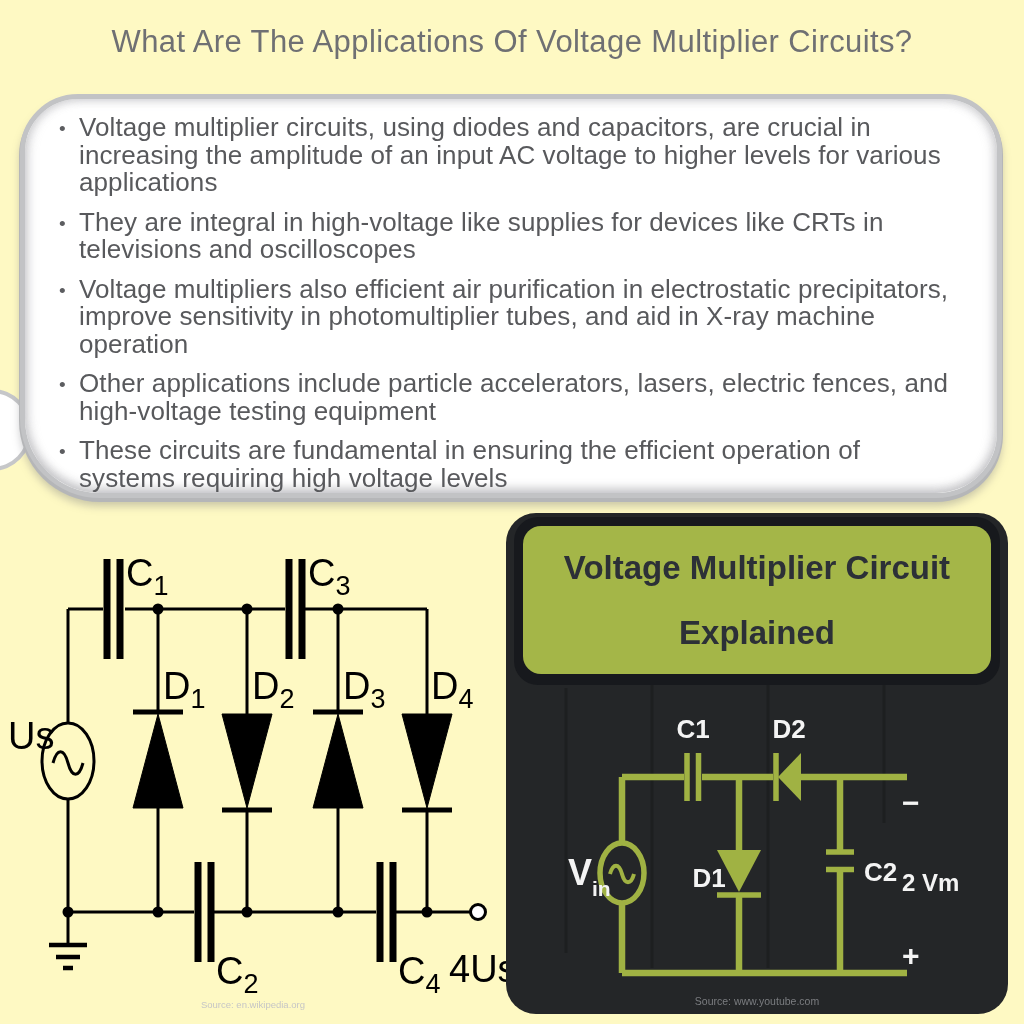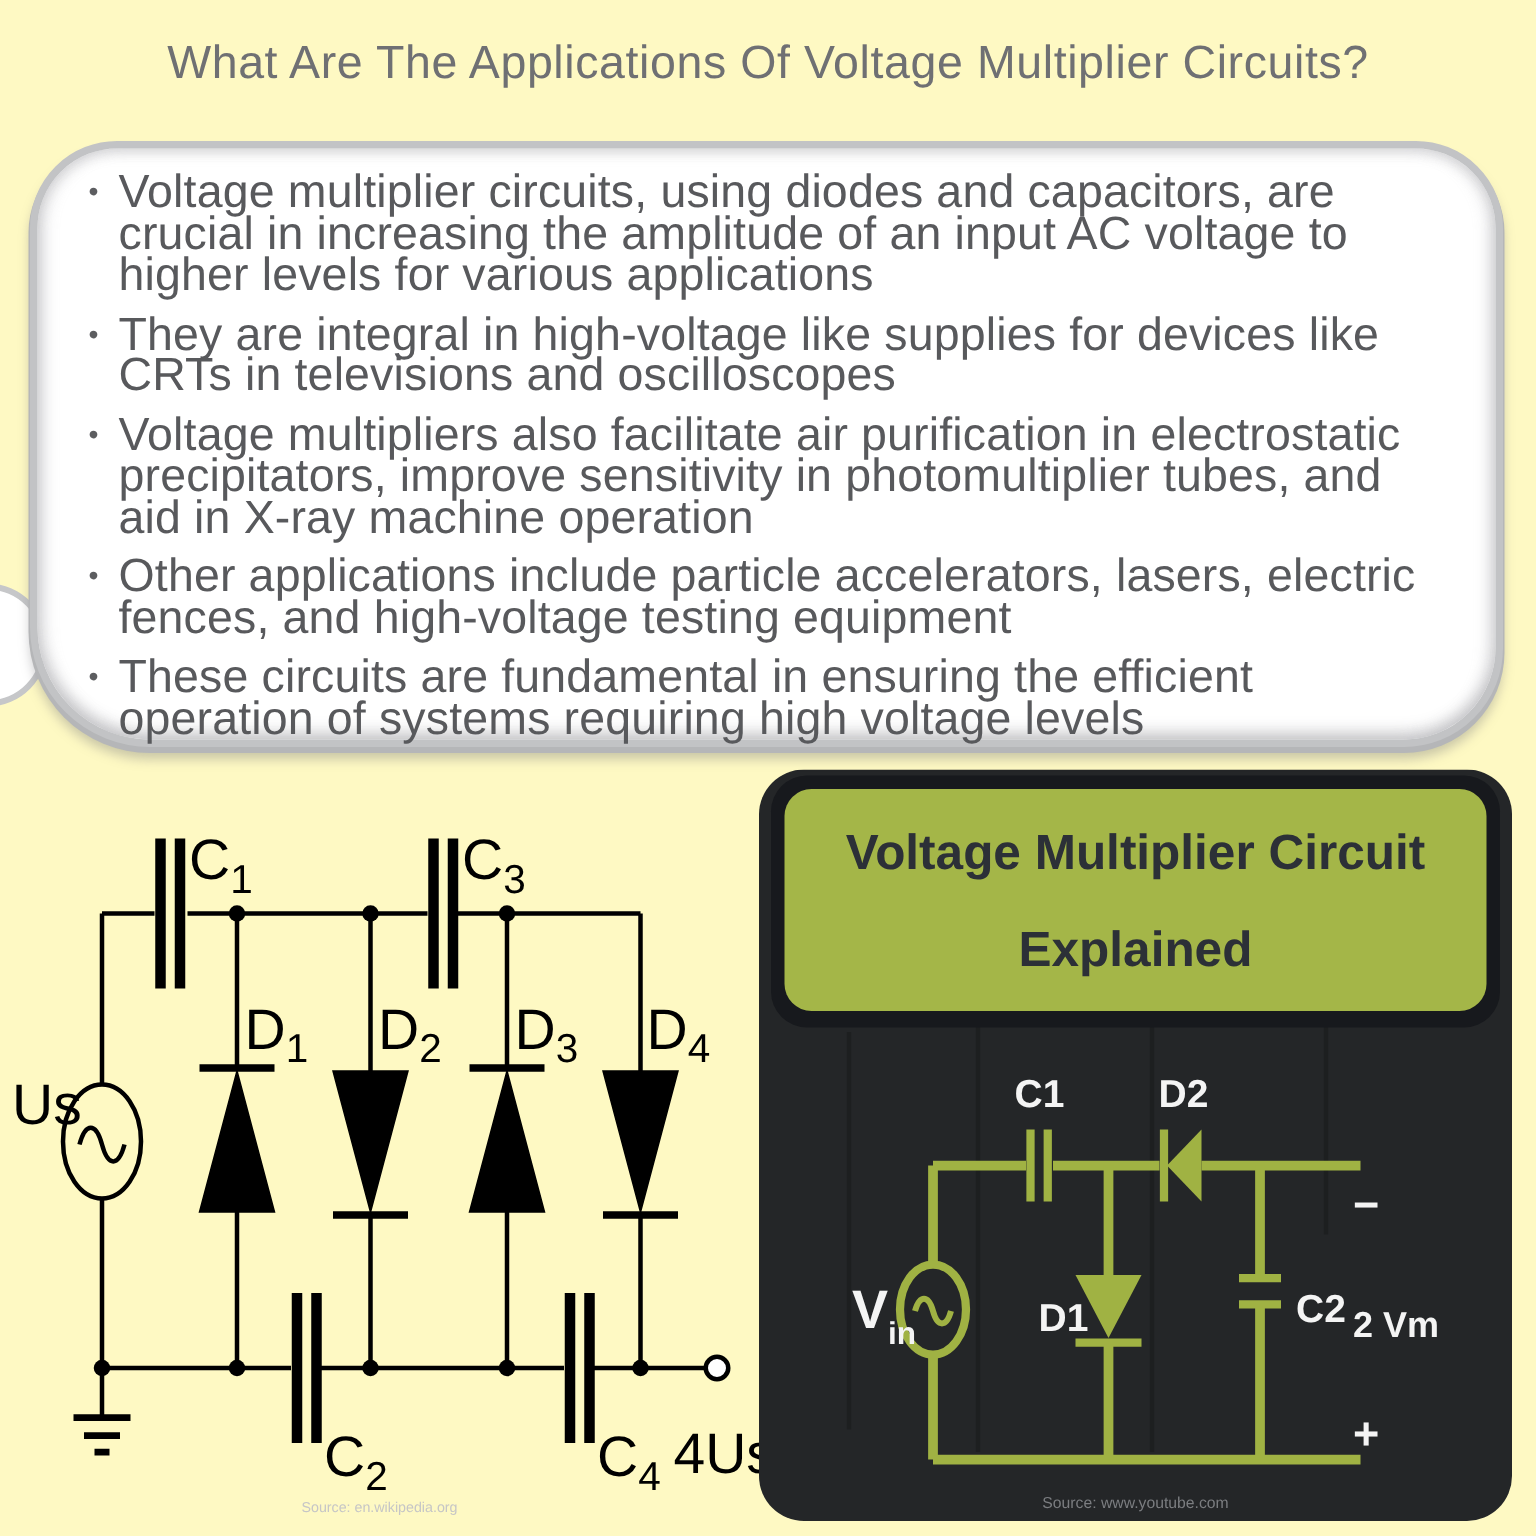--- a/index.html
+++ b/index.html
@@ -26,21 +26,21 @@
       inset -6px 0 9px rgba(160,160,165,.22),
       inset 0 5px 7px rgba(170,170,175,.18);
     padding:15px 38px 8px 34px;
   }
   .bullet-item{display:flex;margin-bottom:12px;}
   .bullet-dot{
     width:20px;flex:0 0 20px;color:#5c5d60;font-size:19px;line-height:28px;
     padding-top:1px;
   }
   .bullet-text{
-    color:#58595c;font-size:31px;line-height:27.5px;letter-spacing:.1px;
+    color:#58595c;font-size:26px;line-height:27.5px;letter-spacing:.1px;
     max-width:905px;
   }
   svg text{font-family:"Liberation Sans",sans-serif;}
   .left-figure{position:absolute;left:0;top:513px;z-index:0;}
   .right-figure{position:absolute;left:506px;top:513px;z-index:0;}
   .schlabel{font-size:38px;fill:#000;}
   .schlabel .sub{font-size:27px;}
   .credit-left{font-size:9.5px;fill:#c6c6c6;}
   .rheading{font-size:33px;font-weight:bold;fill:#2c3037;}
   .rlabel{font-size:26px;font-weight:bold;fill:#f4f4f4;}
@@ -63,21 +63,21 @@
     <div class="bullet-item">
       <span class="bullet-dot">•</span>
       <span class="bullet-text">Voltage multiplier circuits, using diodes and capacitors, are crucial in increasing the amplitude of an input AC voltage to higher levels for various applications</span>
     </div>
     <div class="bullet-item">
       <span class="bullet-dot">•</span>
       <span class="bullet-text">They are integral in high-voltage like supplies for devices like CRTs in televisions and oscilloscopes</span>
     </div>
     <div class="bullet-item">
       <span class="bullet-dot">•</span>
-      <span class="bullet-text">Voltage multipliers also facilitate air purification in electrostatic precipitators, improve sensitivity in photomultiplier tubes, and aid in X-ray machine operation</span>
+      <span class="bullet-text">Voltage multipliers also efficient air purification in electrostatic precipitators, improve sensitivity in photomultiplier tubes, and aid in X-ray machine operation</span>
     </div>
     <div class="bullet-item">
       <span class="bullet-dot">•</span>
       <span class="bullet-text">Other applications include particle accelerators, lasers, electric fences, and high-voltage testing equipment</span>
     </div>
     <div class="bullet-item">
       <span class="bullet-dot">•</span>
       <span class="bullet-text">These circuits are fundamental in ensuring the efficient operation of systems requiring high voltage levels</span>
     </div>
   </div>

